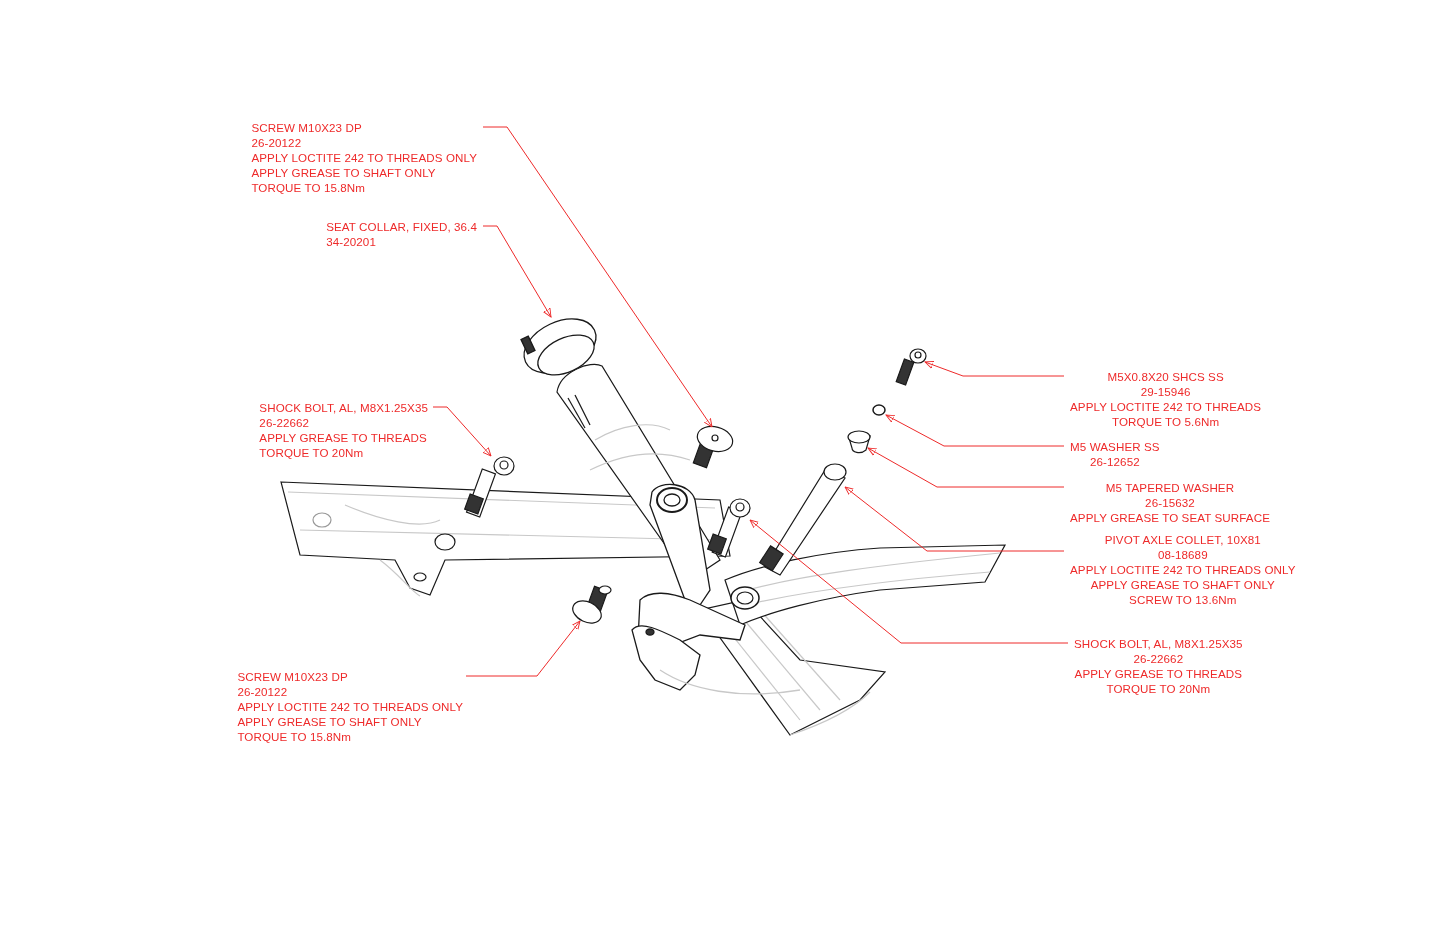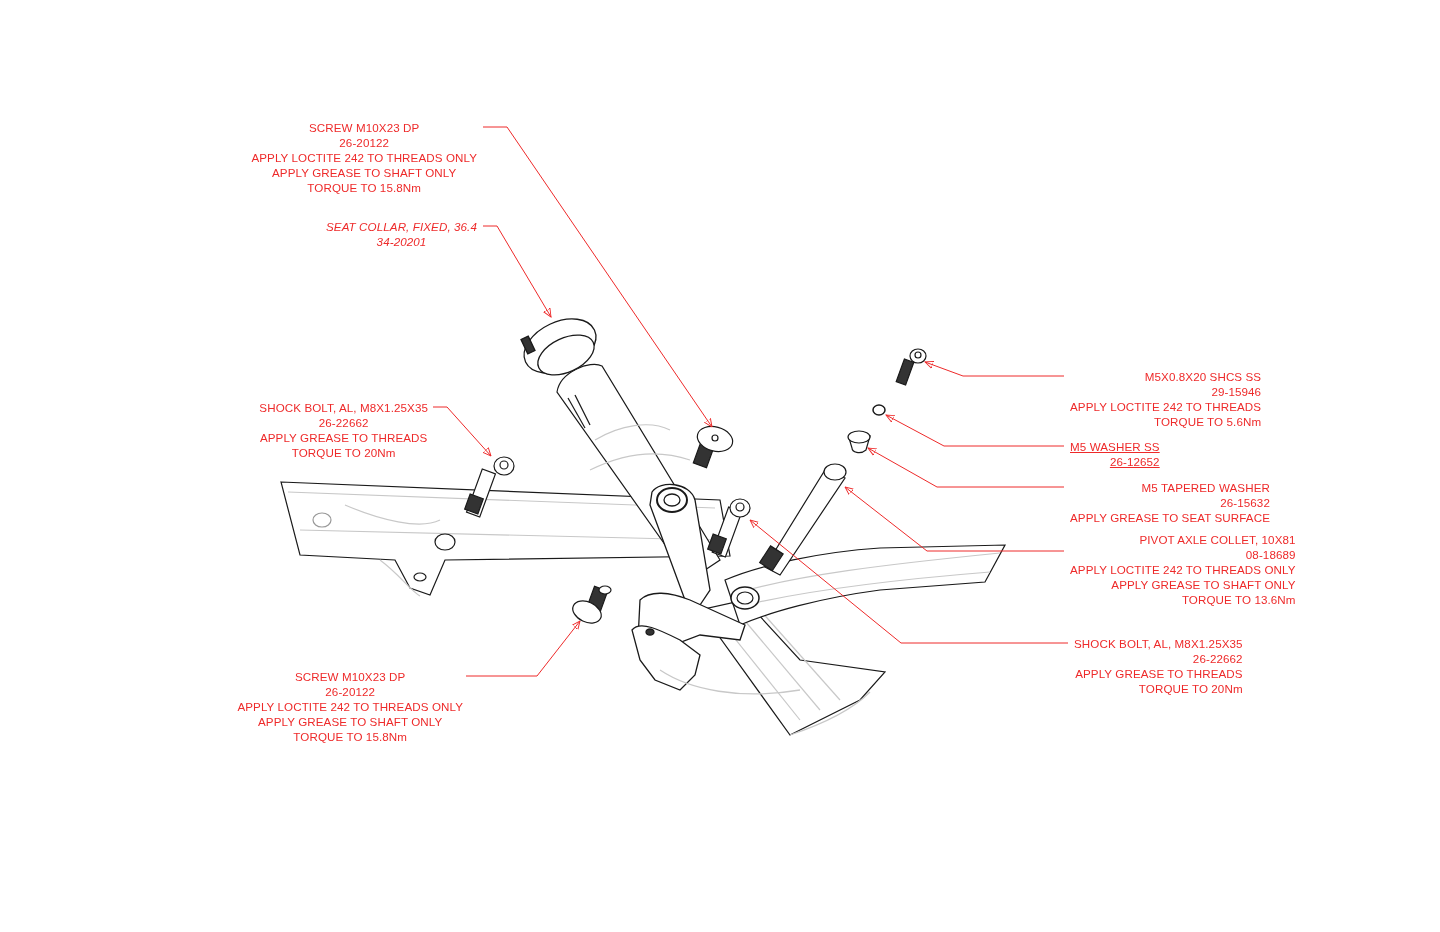--- a/index.html
+++ b/index.html
@@ -1,22 +1,22 @@
 <!DOCTYPE html>
 <html><head>
 <meta charset="utf-8">
 <style>
   html, body { margin: 0; padding: 0; background: #ffffff; }
   body { width: 1440px; height: 932px; position: relative; overflow: hidden;
          font-family: "Liberation Sans", sans-serif; }
   #drawing { position: absolute; left: 0; top: 0; }
   .callout { position: absolute; color: #ee2a2a; font-size: 11.6px; line-height: 15px;
              letter-spacing: 0.1px; white-space: nowrap; }
-  .callout.left { text-align: center; }
-  .callout.right { text-align: right; }
+  .callout.left { text-align: left; }
+  .callout.right { text-align: center; }
   .callout div { display: block; }
 </style>
 </head>
 <body>
 
 <svg id="drawing" width="1440" height="932" viewBox="0 0 1440 932">
   <defs>
     <marker id="arrow" viewBox="0 0 10 10" refX="9" refY="5" markerWidth="9" markerHeight="9" orient="auto-start-reverse">
       <path d="M0,1 L9,5 L0,9 Z" fill="none" stroke="#ee2a2a" stroke-width="1"></path>
     </marker>
@@ -132,21 +132,21 @@
 </svg>
 
 <div class="callout left" style="right:963px; top:120px;">
   <div>SCREW M10X23 DP</div>
   <div>26-20122</div>
   <div>APPLY LOCTITE 242 TO THREADS ONLY</div>
   <div>APPLY GREASE TO SHAFT ONLY</div>
   <div>TORQUE TO 15.8Nm</div>
 </div>
 
-<div class="callout left" style="right:963px; top:219px;font-style:italic;">
+<div class="callout left" style="right:963px; top:219px;">
   <div>SEAT COLLAR, FIXED, 36.4</div>
   <div>34-20201</div>
 </div>
 
 <div class="callout left" style="right:1012px; top:400px;">
   <div>SHOCK BOLT, AL, M8X1.25X35</div>
   <div>26-22662</div>
   <div>APPLY GREASE TO THREADS</div>
   <div>TORQUE TO 20Nm</div>
 </div>
@@ -159,37 +159,37 @@
   <div>TORQUE TO 15.8Nm</div>
 </div>
 
 <div class="callout right" style="left:1070px; top:369px;">
   <div>M5X0.8X20 SHCS SS</div>
   <div>29-15946</div>
   <div>APPLY LOCTITE 242 TO THREADS</div>
   <div>TORQUE TO 5.6Nm</div>
 </div>
 
-<div class="callout right" style="left:1070px; top:439px;text-decoration:underline;">
+<div class="callout right" style="left:1070px; top:439px;">
   <div>M5 WASHER SS</div>
   <div>26-12652</div>
 </div>
 
 <div class="callout right" style="left:1070px; top:480px;">
   <div>M5 TAPERED WASHER</div>
   <div>26-15632</div>
   <div>APPLY GREASE TO SEAT SURFACE</div>
 </div>
 
 <div class="callout right" style="left:1070px; top:532px;">
   <div>PIVOT AXLE COLLET, 10X81</div>
   <div>08-18689</div>
   <div>APPLY LOCTITE 242 TO THREADS ONLY</div>
   <div>APPLY GREASE TO SHAFT ONLY</div>
-  <div>TORQUE TO 13.6Nm</div>
+  <div>SCREW TO 13.6Nm</div>
 </div>
 
 <div class="callout right" style="left:1074px; top:636px;">
   <div>SHOCK BOLT, AL, M8X1.25X35</div>
   <div>26-22662</div>
   <div>APPLY GREASE TO THREADS</div>
   <div>TORQUE TO 20Nm</div>
 </div>
 
 </body></html>

